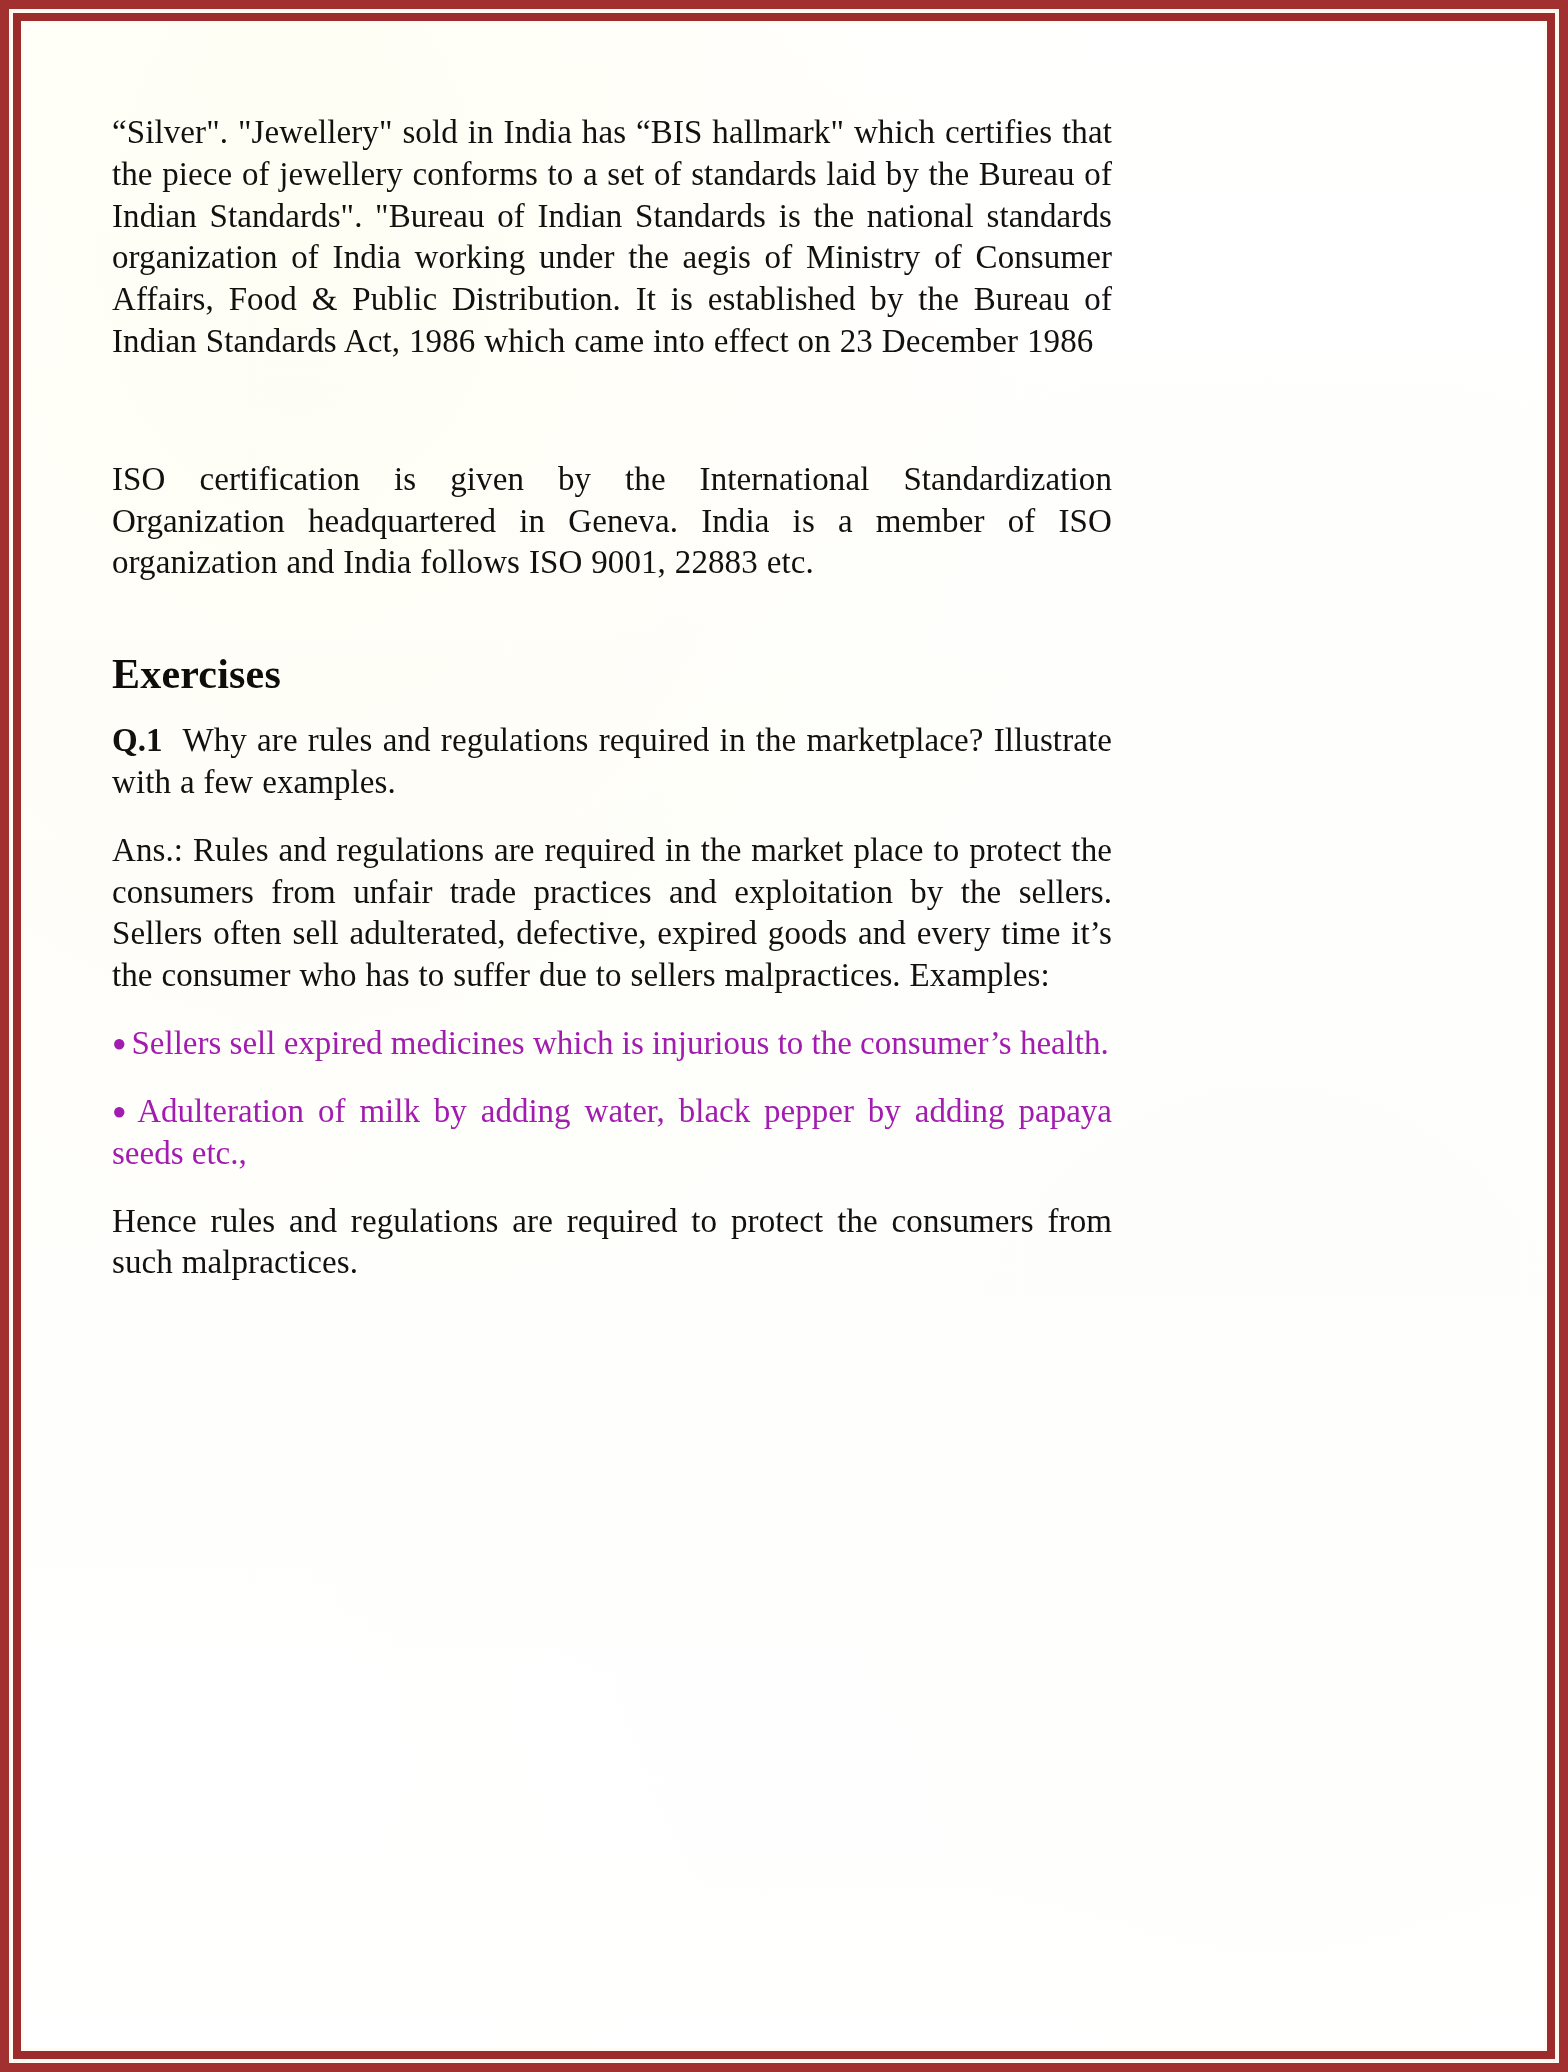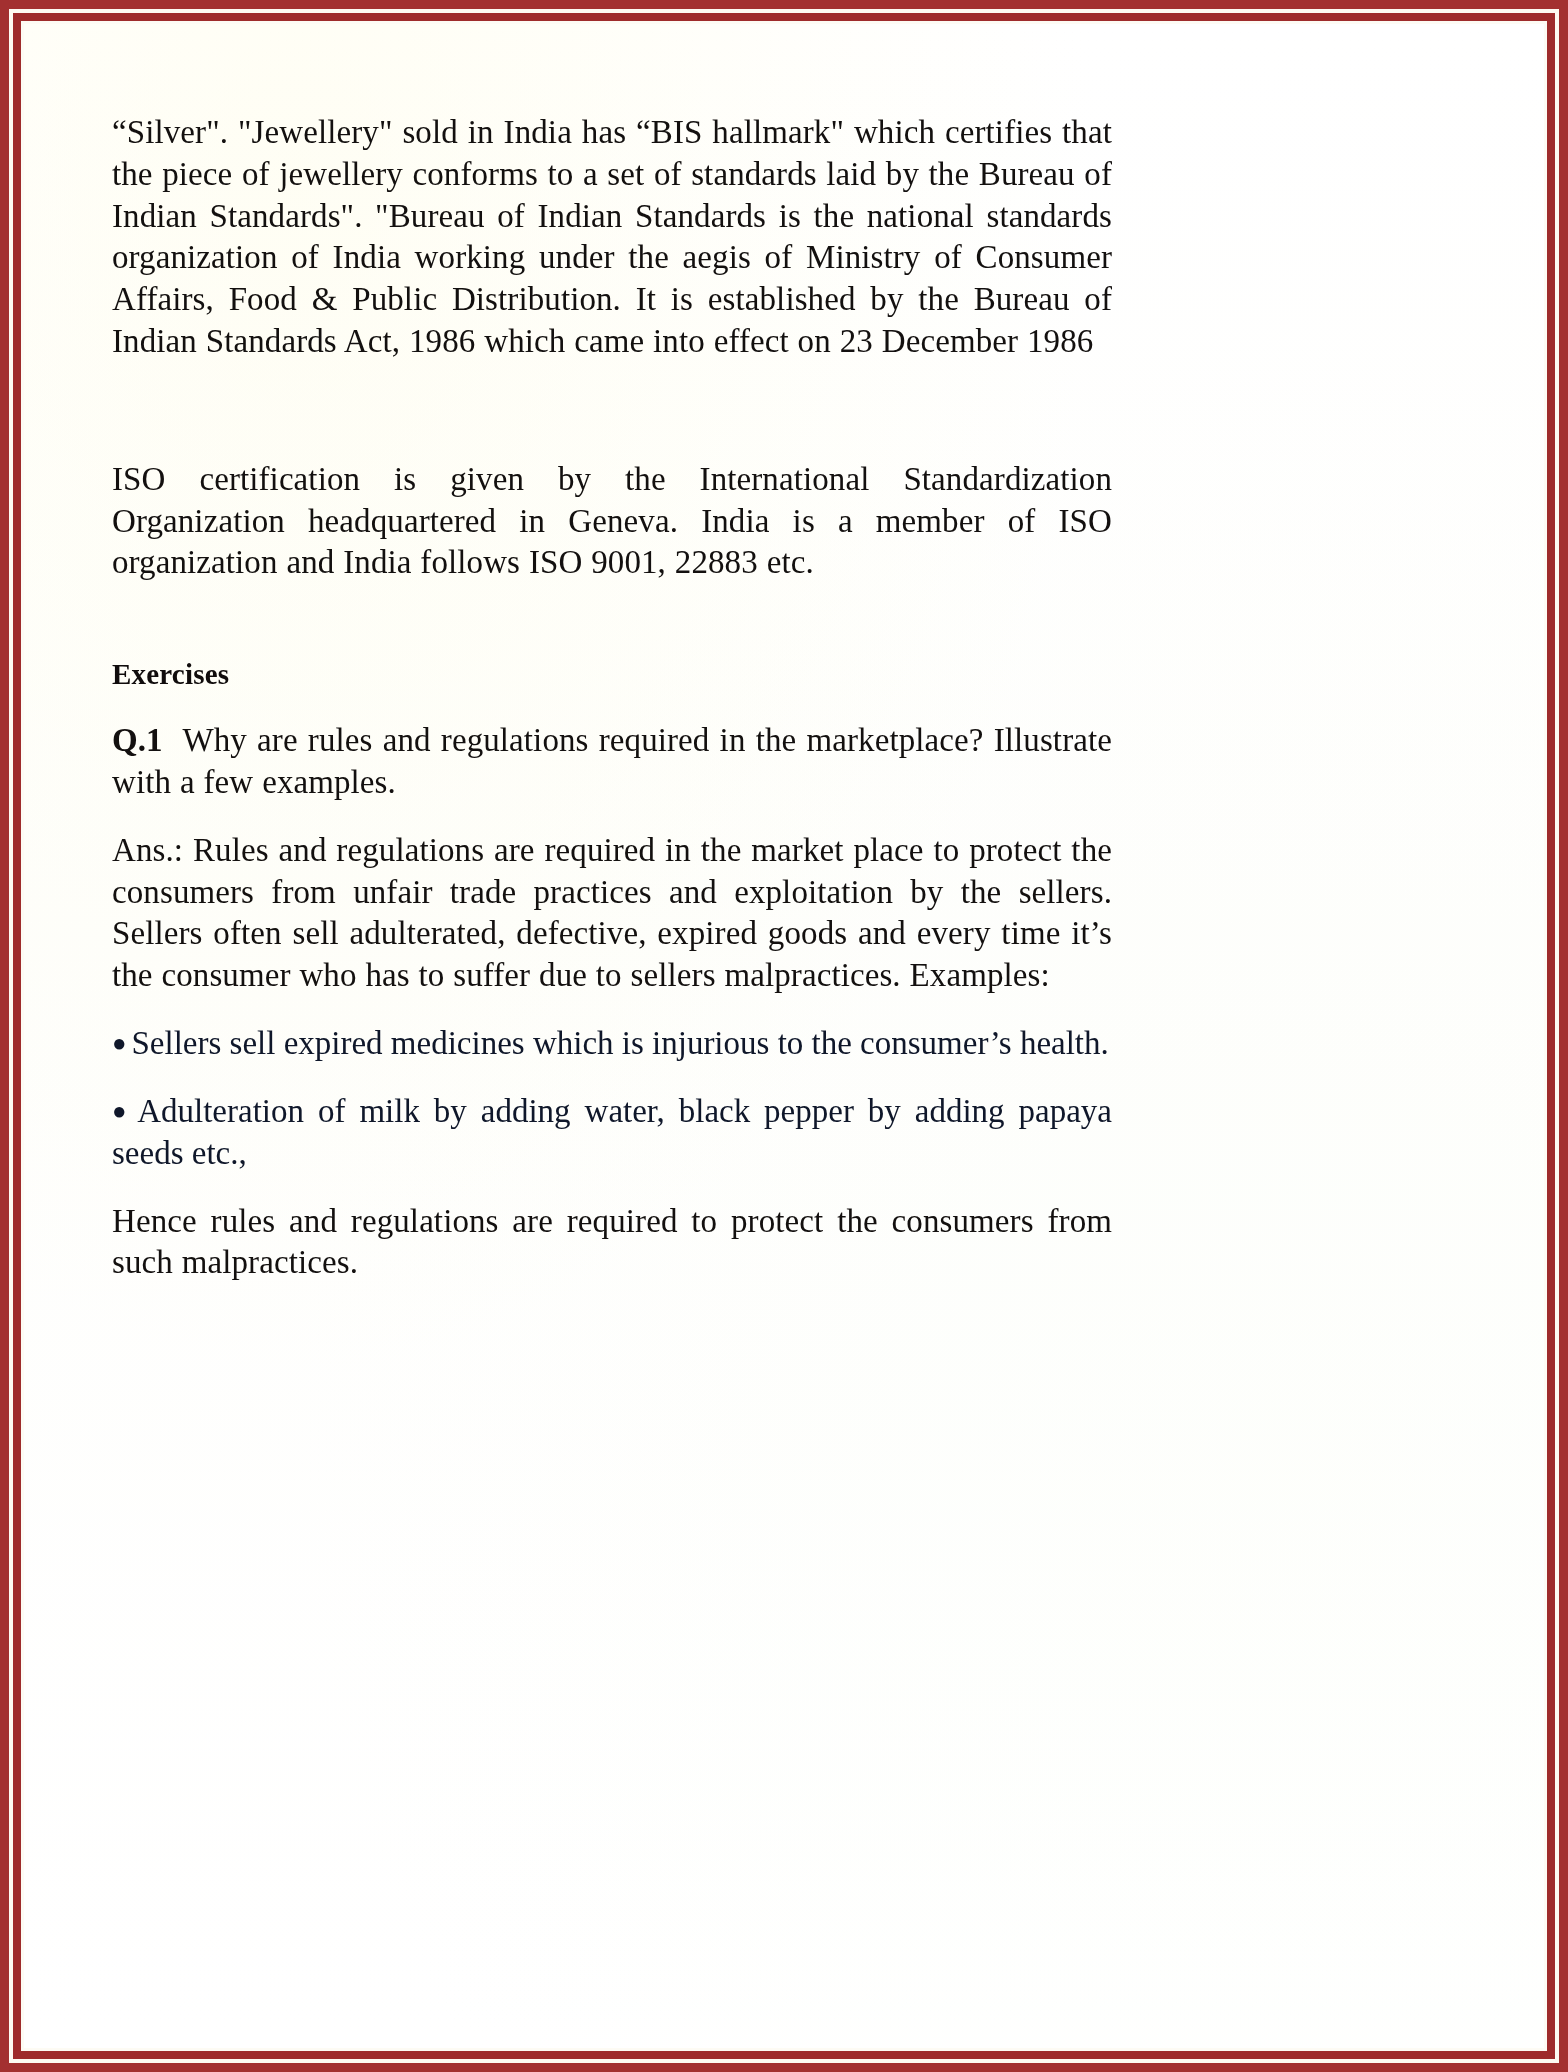--- a/index.html
+++ b/index.html
@@ -82,39 +82,39 @@
     text-align-last: left;
   }
 
   .gap-lg  { height: 96px; }
   .gap-md  { height: 70px; }
   .gap-sm  { height: 26px; }
   .gap-xl  { height: 118px; }
 
   .heading {
     margin: 0;
-    font-size: 29px;
+    font-size: 42px;
     line-height: 40px;
     font-weight: bold;
     color: #100c0c;
     letter-spacing: 0.2px;
   }
 
   .q-label {
     font-weight: bold;
   }
 
   .bullet-para {
     margin: 0;
     text-align: justify;
     text-justify: inter-word;
     text-align-last: left;
     font-size: 33px;
     line-height: 41.8px;
-    color: #0f172a;
+    color: #a21caf;
   }
   .bullet-glyph {
     font-size: 24px;
     vertical-align: 0.13em;
     padding-right: 5px;
   }
 </style>
 </head>
 <body>
 

